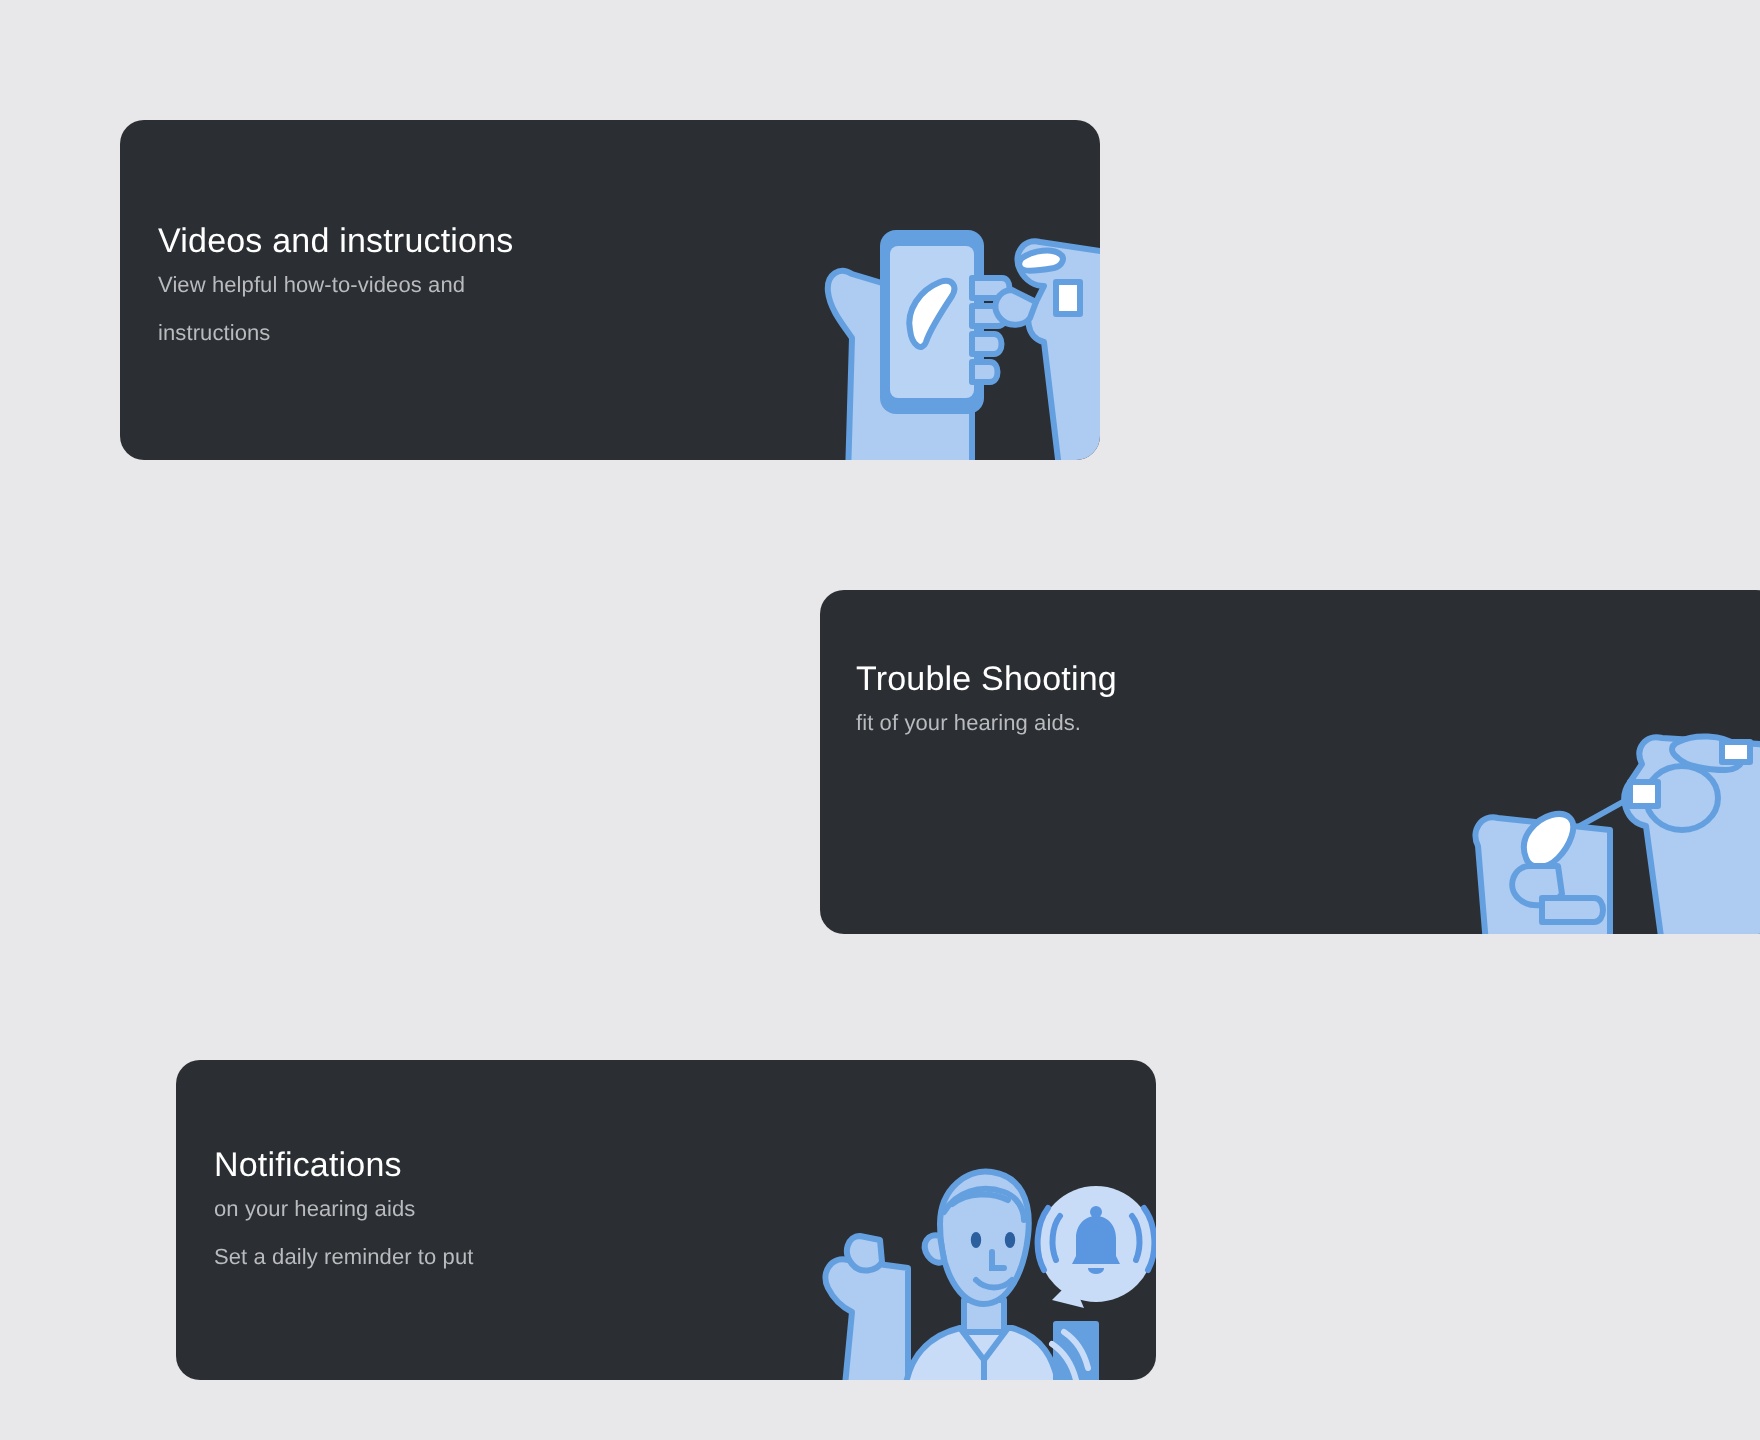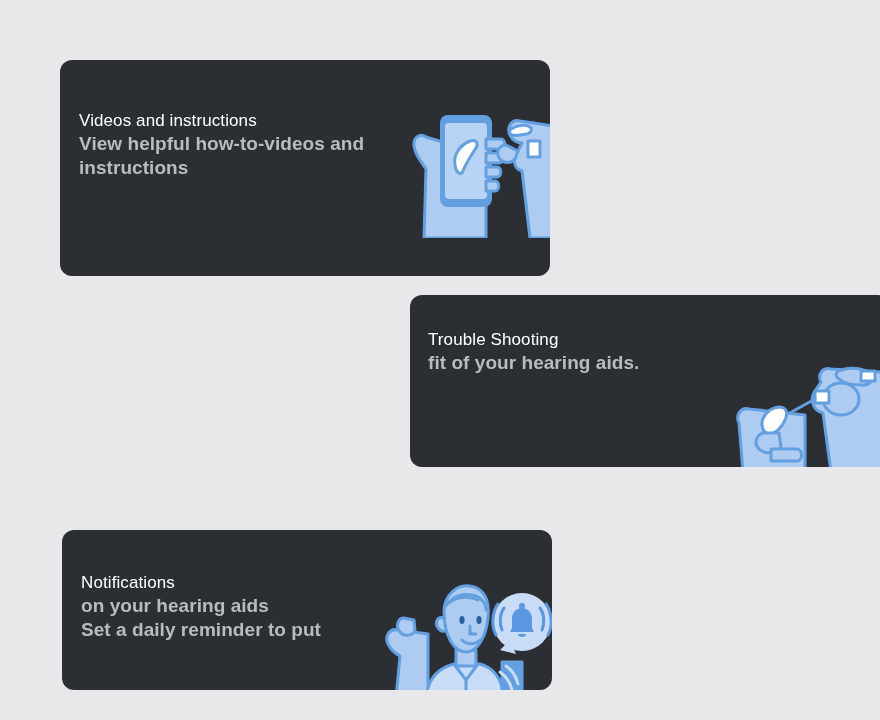--- a/index.html
+++ b/index.html
@@ -34,51 +34,51 @@
     color:#ffffff;
     font-size:17px;
     font-weight:400;
     letter-spacing:0.1px;
     line-height:22px;
     white-space:nowrap;
   }
 
   .card-desc {
     color:#b9bbbe;
-    font-size:19px;
-    font-weight:700;
+    font-size:11px;
+    font-weight:400;
     line-height:23.5px;
     letter-spacing:0.05px;
   }
 
   .card-art {
     position:absolute;
     z-index:1;
     pointer-events:none;
   }
 
   
   #card-videos {
     left:60px; top:60px;
-    width:490px; height:216px;
+    width:490px; height:170px;
   }
   #card-videos .card-text { left:19px; top:50px; }
   #card-videos .card-art  { left:340px; top:33px; width:160px; height:145px; }
 
   
   #card-trouble {
     left:410px; top:295px;
     width:480px; height:172px;
   }
   #card-trouble .card-text { left:18px; top:34px; }
   #card-trouble .card-art  { left:325px; top:62px; width:160px; height:115px; }
 
   
   #card-notifications {
-    left:62px; top:530px;
+    left:88px; top:530px;
     width:490px; height:160px;
   }
   #card-notifications .card-text { left:19px; top:42px; }
   #card-notifications .card-art  { left:320px; top:48px; width:170px; height:120px; }
 </style>
 </head>
 <body>
 
 <div class="card" id="card-videos">
 

